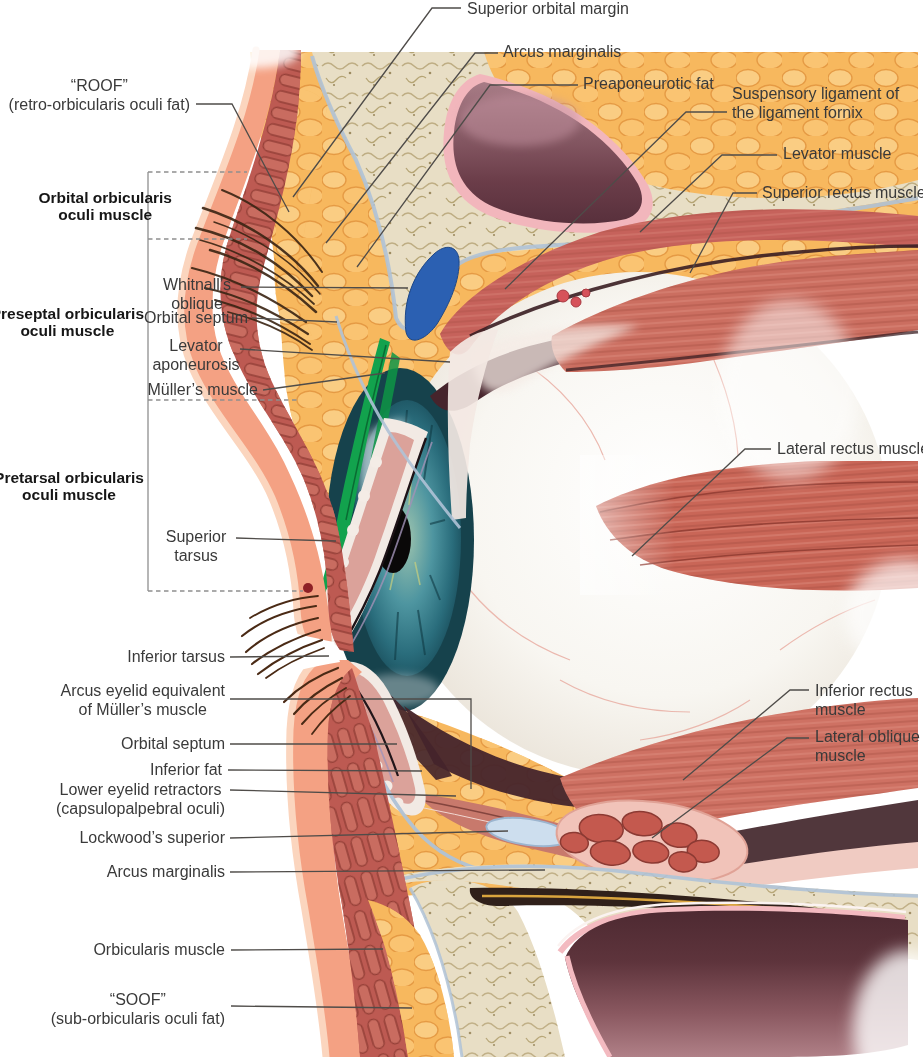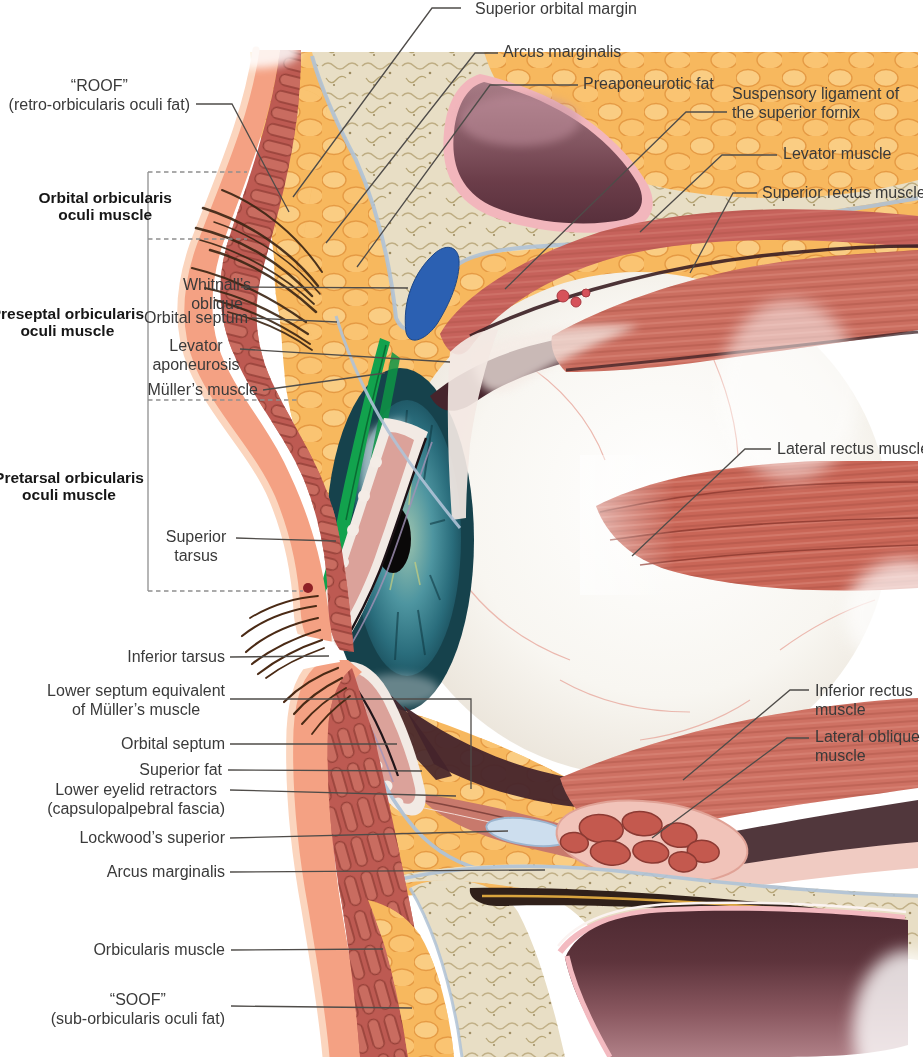--- a/index.html
+++ b/index.html
@@ -314,32 +314,32 @@
       <polyline points="231,950 383,949" fill="none" stroke="#4f4c49" stroke-width="1.3"></polyline>
       <polyline points="231,1006 412,1008" fill="none" stroke="#4f4c49" stroke-width="1.3"></polyline>
       <line x1="148" y1="172" x2="148" y2="591" stroke="#8f8f8f" stroke-width="1.3"></line>
       <line x1="148" y1="172" x2="247" y2="172" stroke="#8f8f8f" stroke-width="1.3" stroke-dasharray="4.5 3.5"></line>
       <line x1="148" y1="239" x2="247" y2="239" stroke="#8f8f8f" stroke-width="1.3" stroke-dasharray="4.5 3.5"></line>
       <line x1="148" y1="400" x2="300" y2="400" stroke="#8f8f8f" stroke-width="1.3" stroke-dasharray="4.5 3.5"></line>
       <line x1="148" y1="591" x2="303" y2="591" stroke="#8f8f8f" stroke-width="1.3" stroke-dasharray="4.5 3.5"></line>
     </svg>
 
 <div id="labels">
-      <div class="lbl" style="left: 467px; top: 0px; margin-left: 8px;">
+      <div class="lbl" style="left: 467px; top: 0px;">
         <div>Superior orbital margin</div>
       </div>
       <div class="lbl" style="left: 503px; top: 43px;">
         <div>Arcus marginalis</div>
       </div>
       <div class="lbl" style="left: 583px; top: 75px;">
         <div>Preaponeurotic fat</div>
       </div>
       <div class="lbl" style="left: 732px; top: 85px;">
         <div>Suspensory ligament of</div>
-        <div>the superior fornix</div>
+        <div>the ligament fornix</div>
       </div>
       <div class="lbl" style="left: 783px; top: 145px;">
         <div>Levator muscle</div>
       </div>
       <div class="lbl" style="left: 762px; top: 184px;">
         <div>Superior rectus muscle</div>
       </div>
       <div class="lbl" style="left: 777px; top: 440px;">
         <div>Lateral rectus muscle</div>
       </div>
@@ -360,21 +360,21 @@
         <div>oculi muscle</div>
       </div>
       <div class="lbl bold rightA" style="left: 144px; top: 306px;">
         <div>Preseptal orbicularis</div>
         <div>oculi muscle</div>
       </div>
       <div class="lbl bold rightA" style="left: 144px; top: 470px;">
         <div>Pretarsal orbicularis</div>
         <div>oculi muscle</div>
       </div>
-      <div class="lbl center" style="left: 197px; top: 276px; margin-left: 20px;">
+      <div class="lbl center" style="left: 197px; top: 276px;">
         <div>Whitnall’s</div>
         <div>oblique</div>
       </div>
       <div class="lbl rightA" style="left: 248px; top: 309px;">
         <div>Orbital septum</div>
       </div>
       <div class="lbl center" style="left: 196px; top: 337px;">
         <div>Levator</div>
         <div>aponeurosis</div>
       </div>
@@ -382,32 +382,32 @@
         <div>Müller’s muscle</div>
       </div>
       <div class="lbl center" style="left: 196px; top: 528px;">
         <div>Superior</div>
         <div>tarsus</div>
       </div>
       <div class="lbl rightA" style="left: 225px; top: 648px;">
         <div>Inferior tarsus</div>
       </div>
       <div class="lbl rightA" style="left: 225px; top: 682px;">
-        <div>Lower septum equivalent</div>
+        <div>Arcus eyelid equivalent</div>
         <div>of Müller’s muscle</div>
       </div>
       <div class="lbl rightA" style="left: 225px; top: 735px;">
         <div>Orbital septum</div>
       </div>
       <div class="lbl rightA" style="left: 222px; top: 761px;">
-        <div>Superior fat</div>
+        <div>Inferior fat</div>
       </div>
       <div class="lbl rightA" style="left: 225px; top: 781px;">
         <div>Lower eyelid retractors</div>
-        <div>(capsulopalpebral fascia)</div>
+        <div>(capsulopalpebral oculi)</div>
       </div>
       <div class="lbl rightA" style="left: 225px; top: 829px;">
         <div>Lockwood’s superior</div>
       </div>
       <div class="lbl rightA" style="left: 225px; top: 863px;">
         <div>Arcus marginalis</div>
       </div>
       <div class="lbl rightA" style="left: 225px; top: 941px;">
         <div>Orbicularis muscle</div>
       </div>

